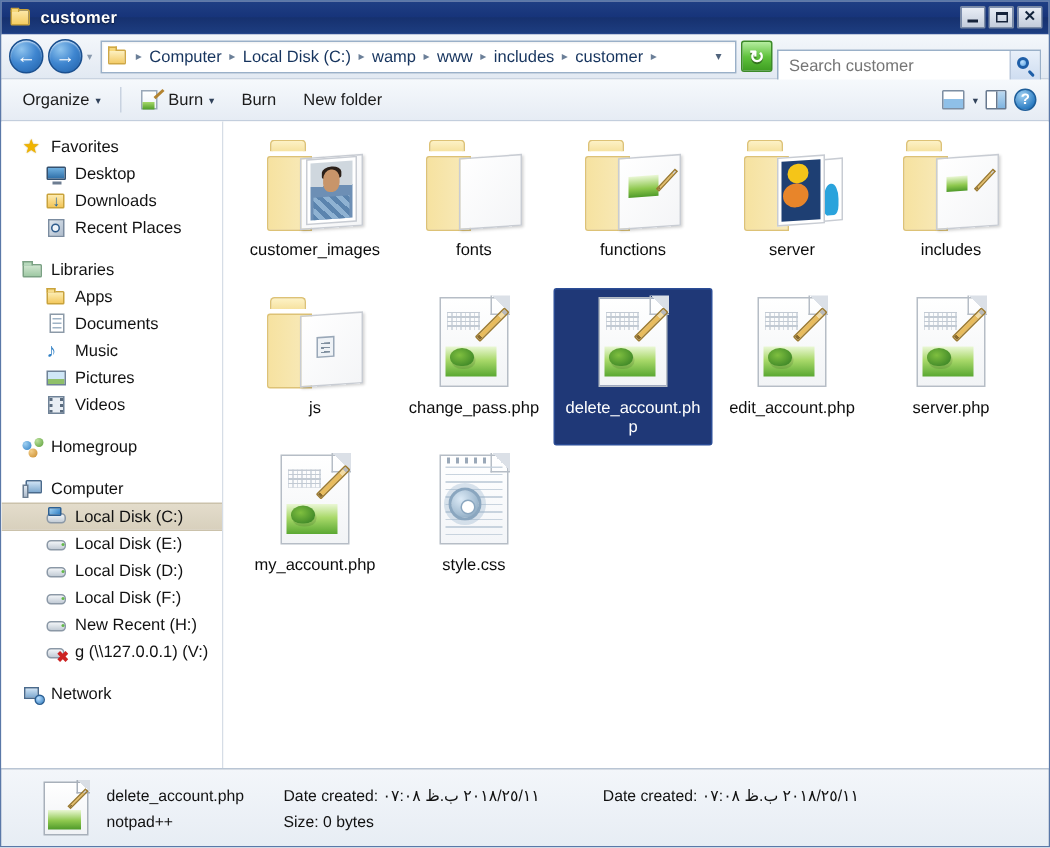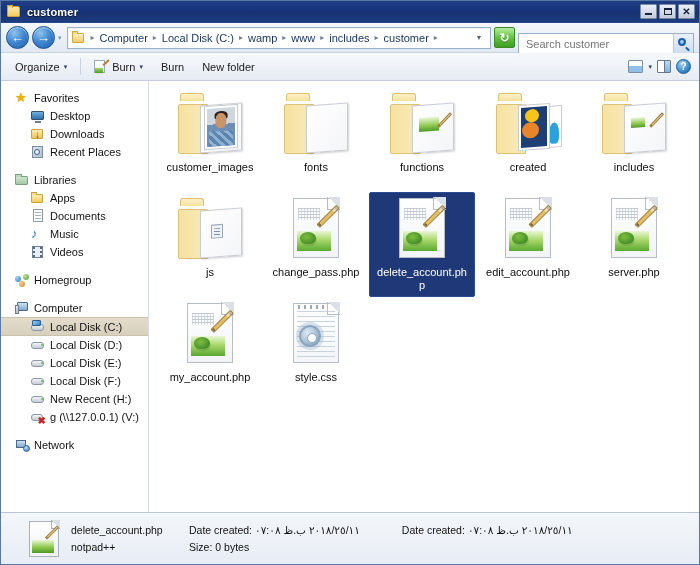--- a/index.html
+++ b/index.html
@@ -574,20 +574,26 @@
               <span class="l" style="top:6px"></span>
               <span class="l" style="top:9px"></span>
           </span>
           <span>Documents</span>
         </div>
         <div class="nav-row child">
           <span class="ni ni-music">♪</span>
           <span>Music</span>
         </div>
         <div class="nav-row child">
+          <span class="ni ni-pic">
+              <span class="f"></span>
+            </span>
+          <span>Pictures</span>
+        </div>
+        <div class="nav-row child">
           <span class="ni ni-vid">
               <span class="f"></span>
             </span>
           <span>Videos</span>
         </div>
       </div>
 
       <div class="nav-group">
         <div class="nav-row header">
           <span class="ni ni-home">
@@ -612,28 +618,28 @@
               <span class="d"></span>
               <span class="w"></span>
             </span>
           <span>Local Disk (C:)</span>
         </div>
         <div class="nav-row child">
           <span class="ni ni-hdd">
               <span class="d"></span>
               <span class="led"></span>
             </span>
-          <span>Local Disk (D:)</span>
+          <span>Local Disk (E:)</span>
         </div>
         <div class="nav-row child">
           <span class="ni ni-hdd">
               <span class="d"></span>
               <span class="led"></span>
             </span>
-          <span>Local Disk (E:)</span>
+          <span>Local Disk (D:)</span>
         </div>
         <div class="nav-row child">
           <span class="ni ni-hdd">
               <span class="d"></span>
               <span class="led"></span>
             </span>
           <span>Local Disk (F:)</span>
         </div>
         <div class="nav-row child">
           <span class="ni ni-hdd">
@@ -718,21 +724,21 @@
                   <div class="g"></div>
                   <div class="b2"></div>
                 </div>
               <div class="imgs-thumb">
                   <div class="blue"></div>
                   <div class="sun"></div>
                   <div class="orange"></div>
                 </div>
             </div>
           </div>
-          <div class="label">created</div>
+          <div class="label">server</div>
         </div>
 
         <div class="cell">
           <div class="thumb">
             <div class="folder">
               <div class="ftab"></div>
                 <div class="fback"></div>
               <div class="sheet2">
                   <span class="mini-pencil" style="top:6px;right:0"></span>
                 </div>

